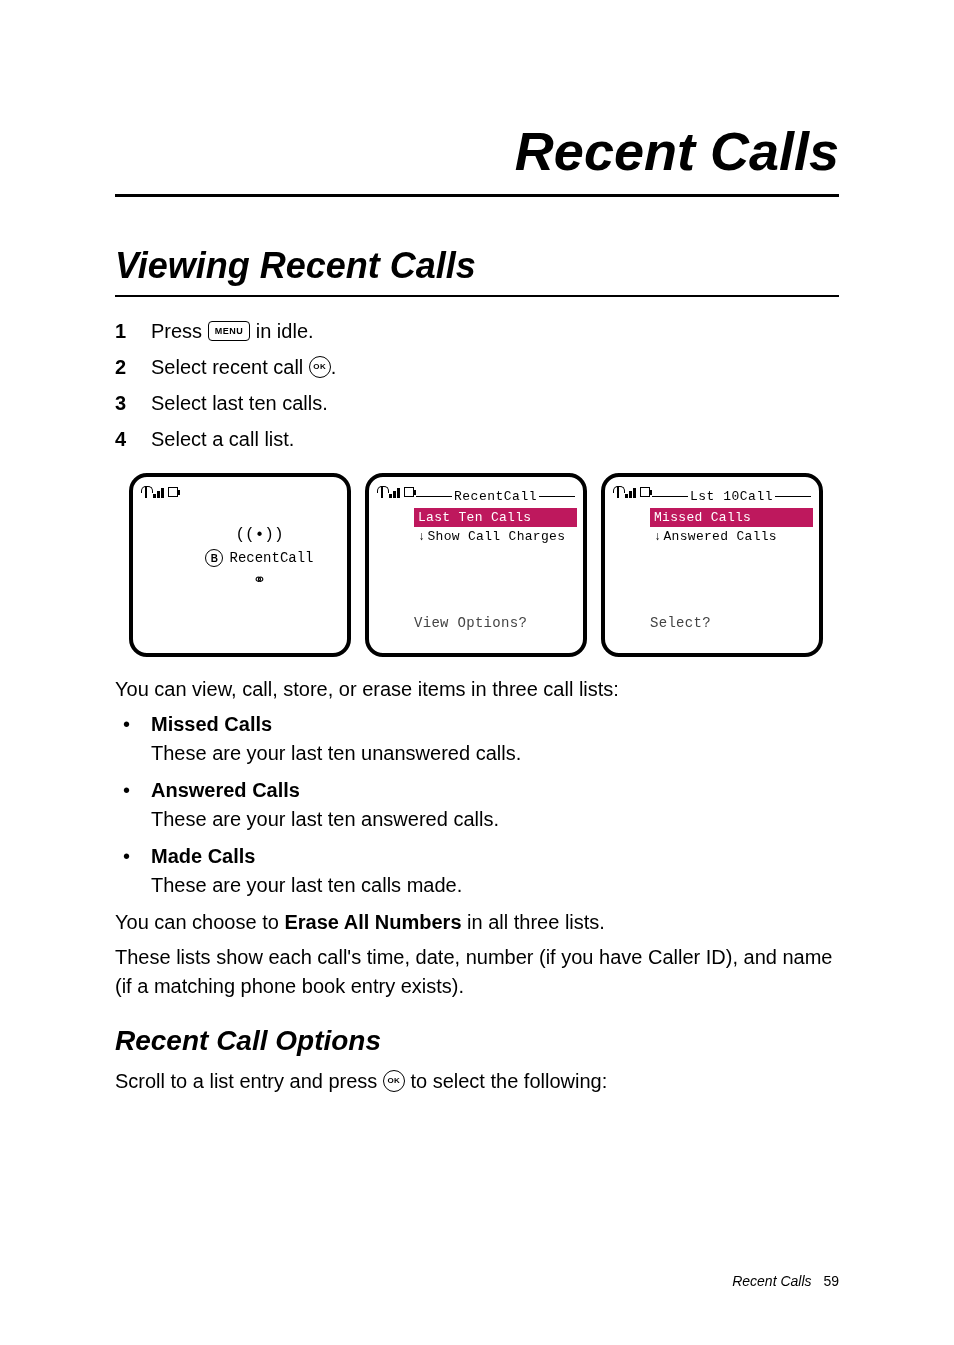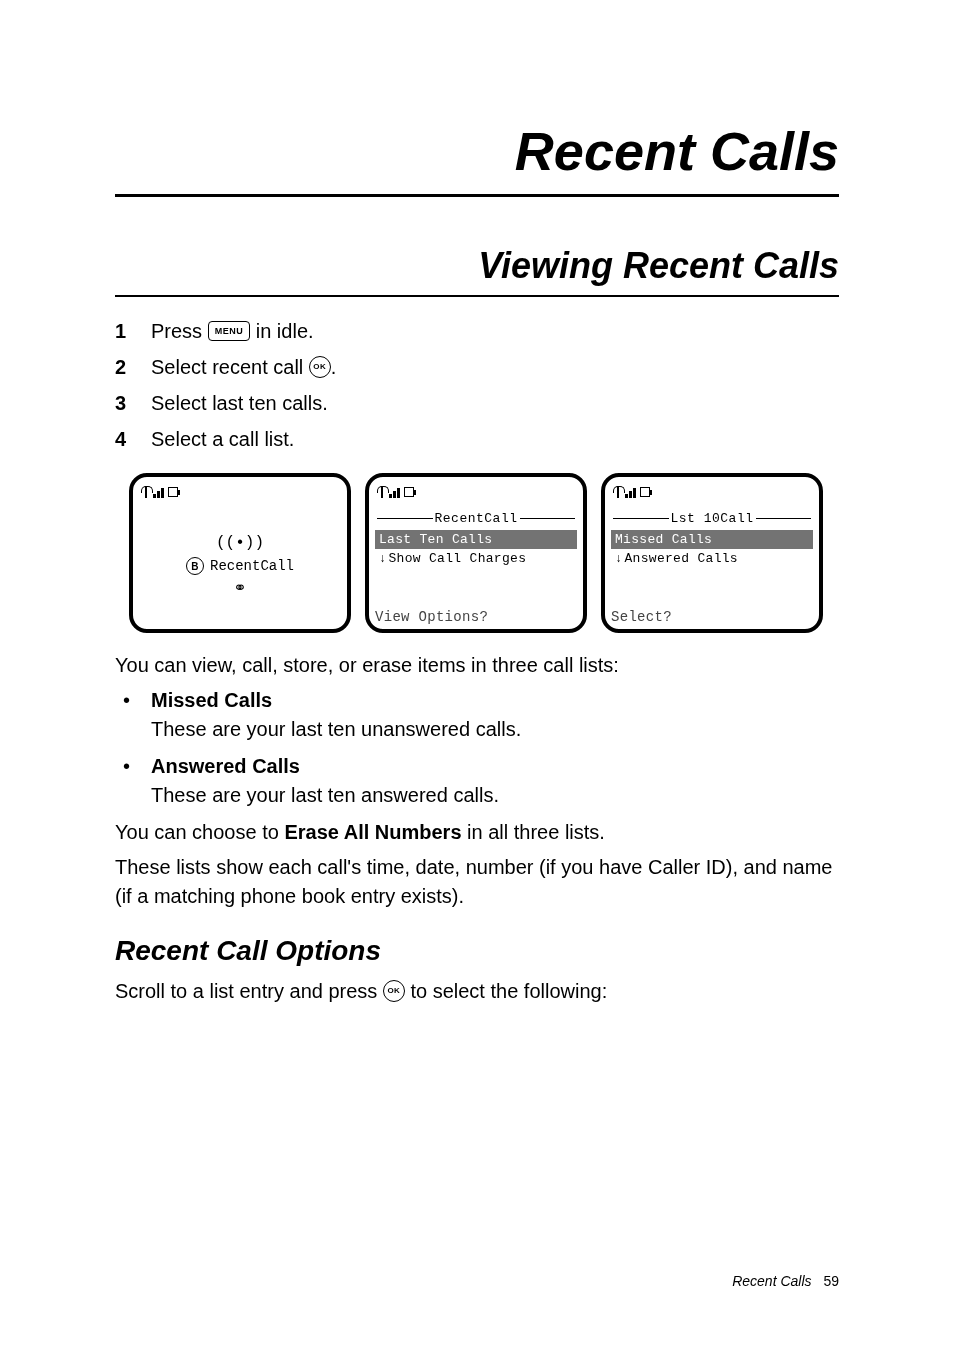--- a/index.html
+++ b/index.html
@@ -27,21 +27,20 @@
       border: none;
       border-bottom: 3px solid #000;
       margin-bottom: 48px;
     }
     .section-title {
       font-family: "ITC Kabel", "Segoe UI", sans-serif;
       font-weight: bold;
       font-style: italic;
       font-size: 36px;
       margin-bottom: 8px;
-      text-align: right;
     }
     .section-rule {
       border: none;
       border-bottom: 2px solid #000;
       margin-bottom: 18px;
     }
     ol.steps {
       list-style: none;
       counter-reset: step;
       margin-bottom: 16px;
@@ -84,29 +83,29 @@
       line-height: 1;
       flex-direction: column;
     }
     .phone-row {
       display: flex;
       gap: 14px;
       margin: 18px 0 18px 14px;
     }
     .phone-screen {
       width: 222px;
-      height: 160px;
+      height: 184px;
       border: 4px solid #000;
       border-radius: 18px;
-      padding: 8px 6px 4px 6px;
+      padding: 8px 6px 22px 6px;
       position: relative;
       font-family: "Courier New", monospace;
       font-size: 14px;
       display: flex;
-      flex-direction: column;
+      flex-direction: row;
     }
     .phone-statusbar {
       display: flex;
       align-items: center;
       gap: 2px;
       height: 14px;
       padding-left: 2px;
       margin-bottom: 8px;
     }
     .sig-antenna {
@@ -132,21 +131,21 @@
     .phone-title-row {
       display:flex; align-items:center; justify-content:center; position:relative; font-size:13px; letter-spacing:0.5px; margin-top:4px;
     }
     .phone-title-row::before, .phone-title-row::after {
       content:""; flex:1; border-top:1.5px solid #000; margin: 0 2px;
     }
     .phone-list { margin-top: 4px; }
     .phone-list .row {
       font-size: 13px; padding: 2px 4px; letter-spacing: 0.3px; white-space: nowrap; display:flex; align-items:center; gap:2px;
     }
-    .phone-list .row.selected { background: #737373; color: #fff; }
+    .phone-list .row.selected { background: #be185d; color: #fff; }
     .down-arrow-prefix { font-size: 12px; }
     .phone-softkey {
       text-align: left;
       font-size: 14px;
       letter-spacing: 0.3px;
       padding: 2px 4px 0 0;
       color: #444;
       margin-top: auto;
     }
     .body-text {
@@ -294,20 +293,24 @@
 
   <ul class="bullets">
     <li>
       <span class="bold">Missed Calls</span><br>
       <span>These are your last ten unanswered calls.</span>
     </li>
     <li>
       <span class="bold">Answered Calls</span><br>
       <span>These are your last ten answered calls.</span>
     </li>
+    <li>
+      <span class="bold">Made Calls</span><br>
+      <span>These are your last ten calls made.</span>
+    </li>
   </ul>
 
   <p class="body-text">
     <span>You can choose to </span><span class="bold">Erase All Numbers</span><span> in all three lists.</span>
   </p>
   <p class="body-text">These lists show each call's time, date, number (if you have Caller ID), and name (if a matching phone book entry exists).</p>
 
   <h3 class="sub-heading">Recent Call Options</h3>
 
   <p class="body-text">

